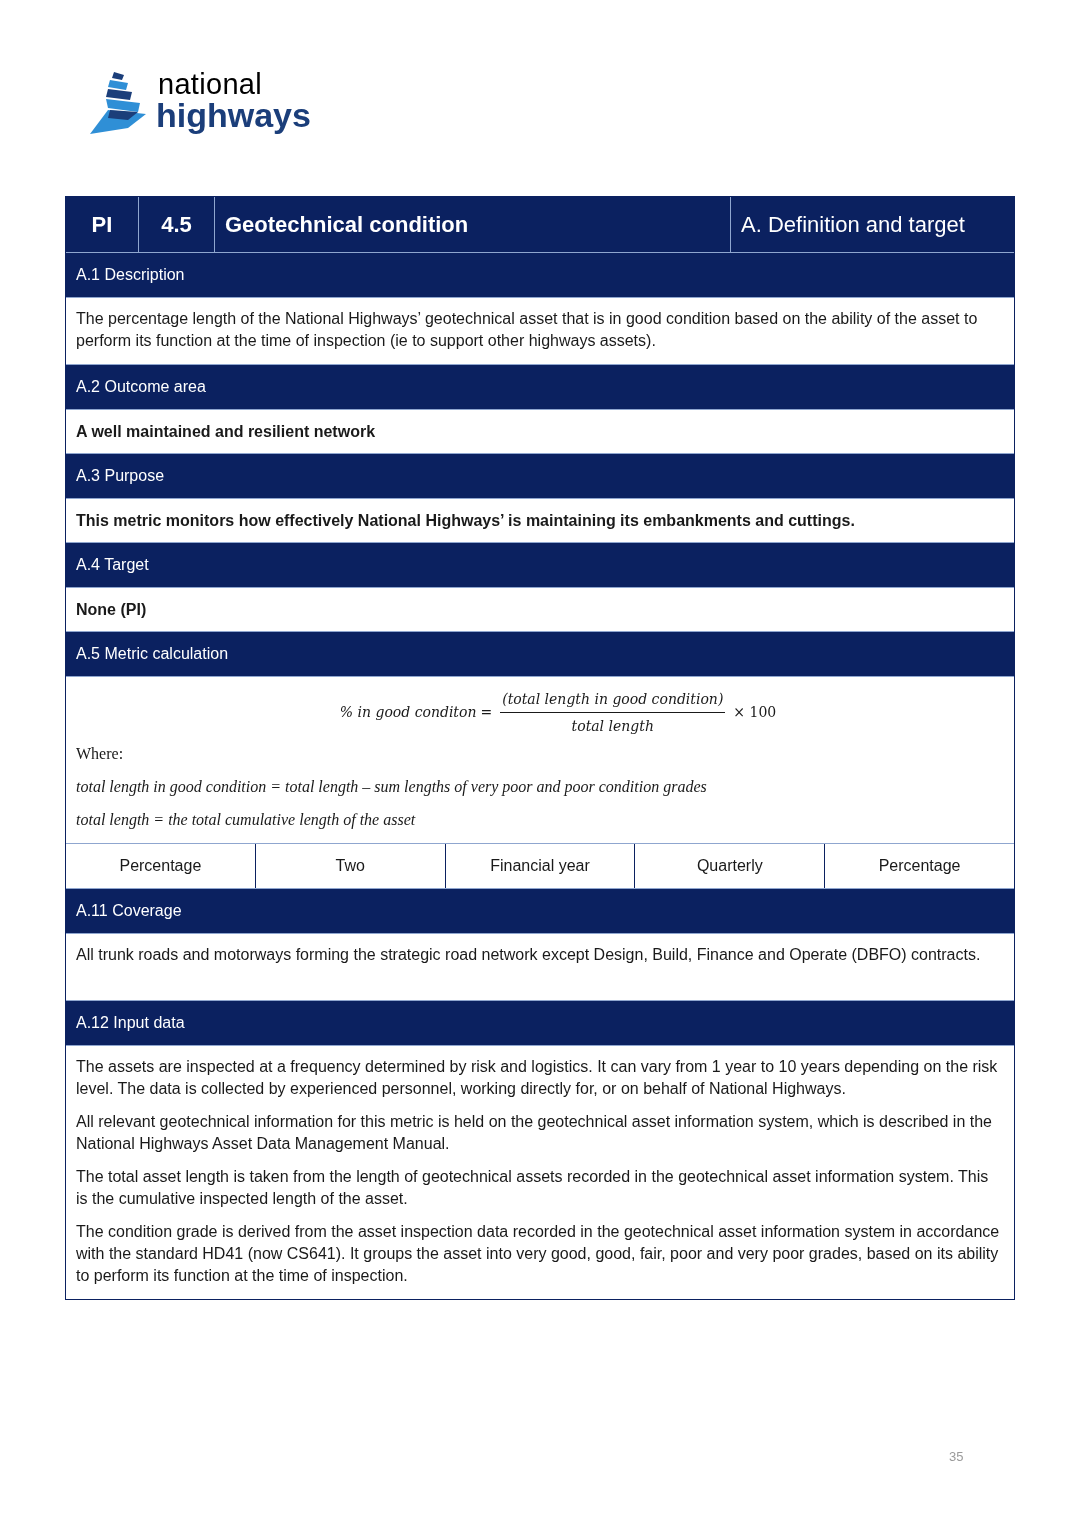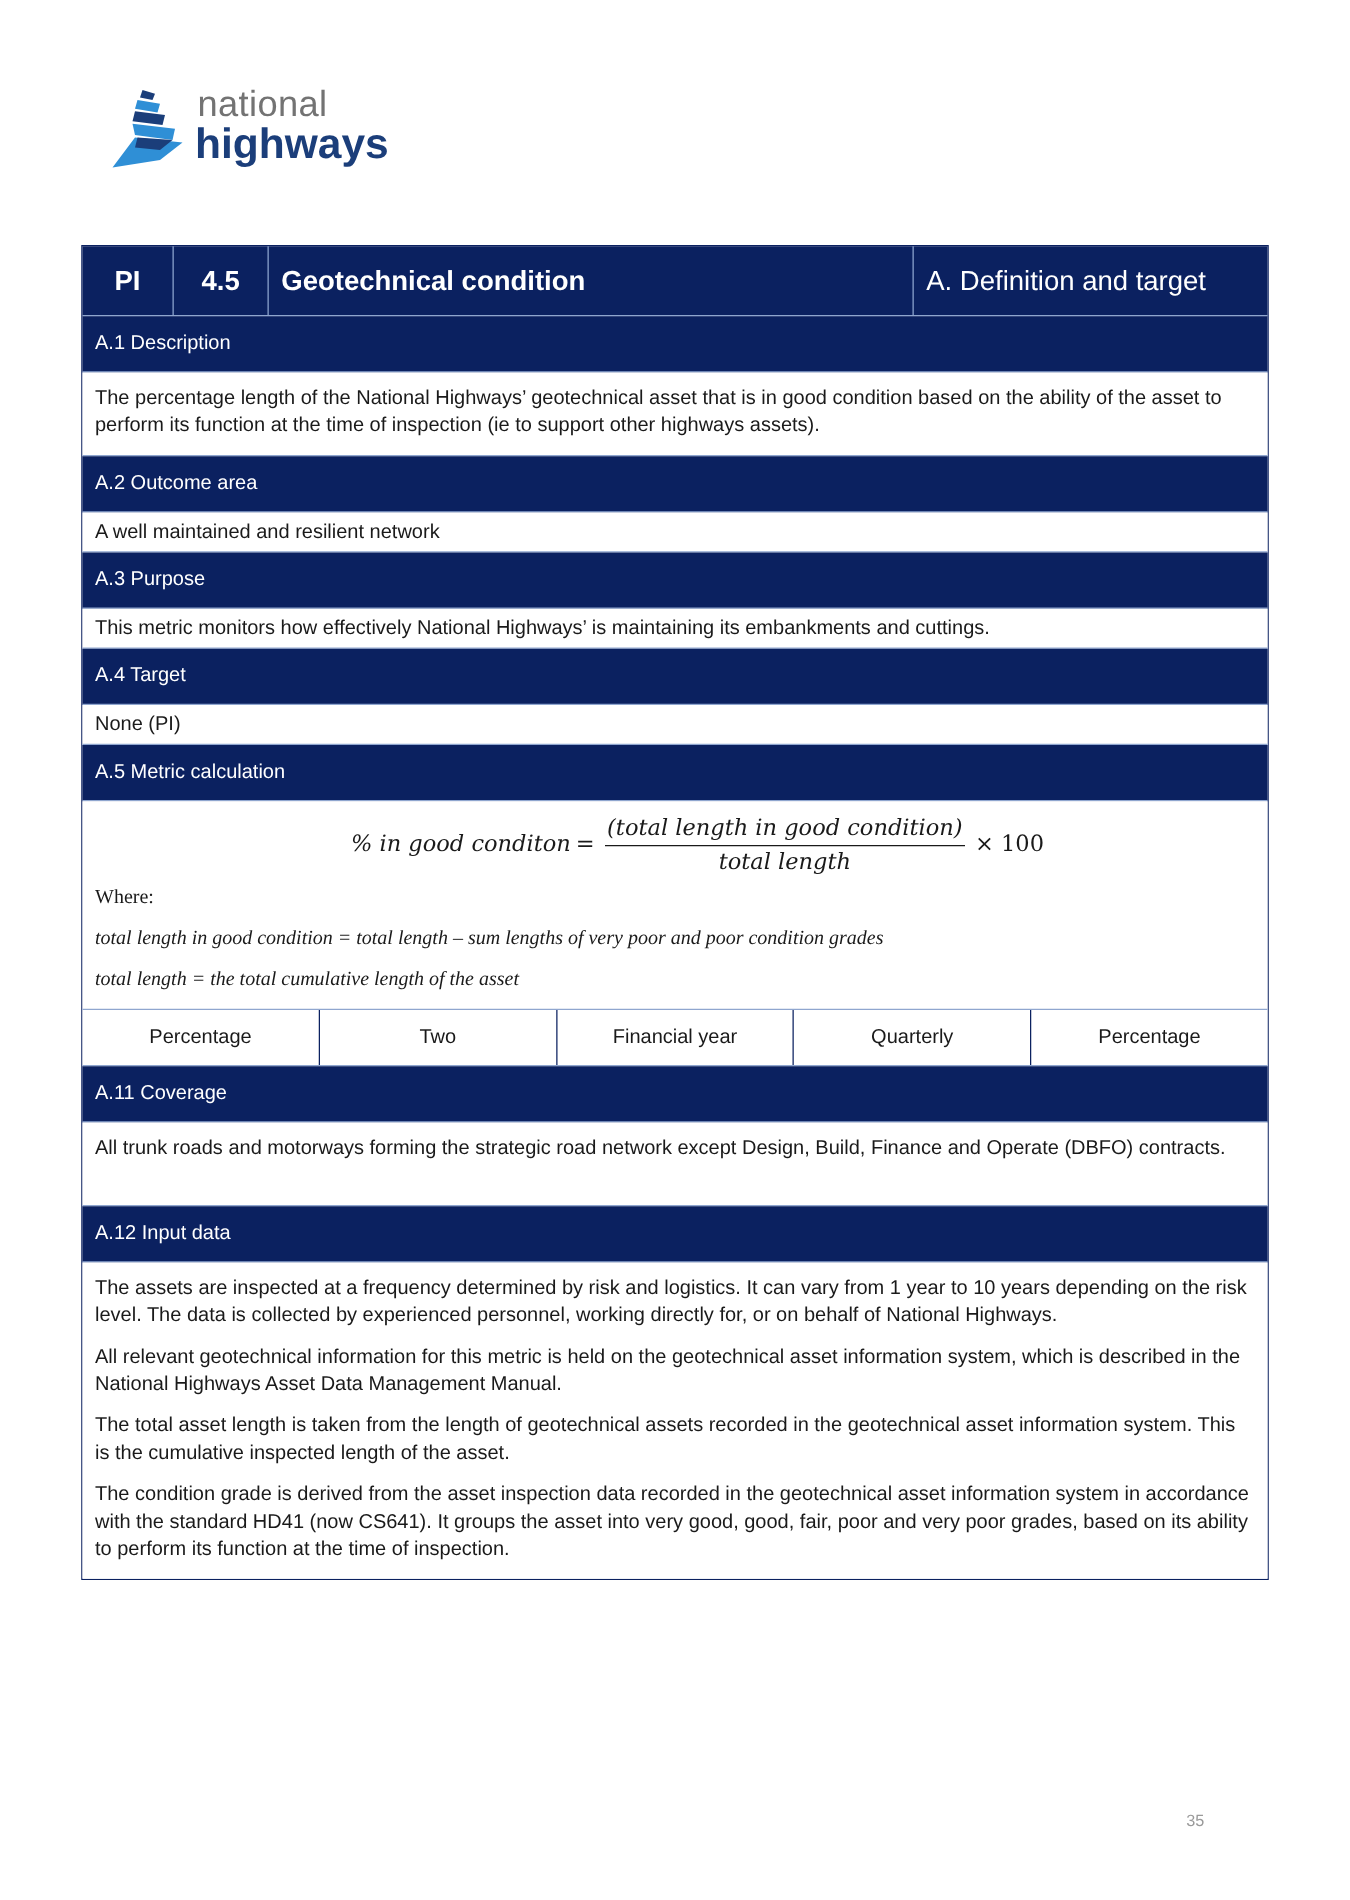--- a/index.html
+++ b/index.html
@@ -1,38 +1,38 @@
 <!DOCTYPE html>
 <html><head>
 <meta charset="utf-8">
 <style>
   html, body { margin:0; padding:0; background:#ffffff; }
   body { width:1080px; height:1520px; position:relative; font-family:"Liberation Sans", sans-serif; color:#1a1a1a; overflow:hidden; }
   .logo { position:absolute; left:88px; top:68px; width:230px; height:72px; }
   .logo svg { position:absolute; left:0; top:2px; }
-  .logo .w1 { position:absolute; left:70px; top:0px; font-size:29px; color:#737373; letter-spacing:0.3px; line-height:32px; }
+  .logo .w1 { position:absolute; left:70px; top:0px; font-size:29px; color:#000000; letter-spacing:0.3px; line-height:32px; }
   .logo .w2 { position:absolute; left:68px; top:28px; font-size:34px; font-weight:bold; color:#1b3e7a; line-height:38px; }
 
   .tbl { position:absolute; left:65px; top:196px; width:950px; border:1px solid #0b2160; box-sizing:border-box; }
   .navy { background:#0b2160; color:#ffffff; }
   .hdr { display:flex; height:55px; border-bottom:1px solid #8fa6cf; }
   .hdr > div { display:flex; align-items:center; font-size:22px; border-right:1px solid #8fa6cf; box-sizing:border-box; }
   .hdr > div:last-child { border-right:none; }
   .c-pi { width:73px; justify-content:center; font-weight:bold; }
   .c-num { width:76px; justify-content:center; font-weight:bold; }
   .c-title { width:516px; padding-left:10px; font-weight:bold; }
   .c-sec { flex:1; padding-left:10px; }
 
   .sec-h { height:45px; display:flex; align-items:center; padding-left:10px; font-size:16px; border-bottom:1px solid #8fa6cf; box-sizing:border-box; }
   .sec-b { background:#fff; padding:10px 10px; font-size:16px; line-height:22px; border-bottom:1px solid #8fa6cf; box-sizing:border-box; }
   .sec-b p { margin:0; }
   .sec-b p + p { margin-top:11px; }
-  .one { height:32px; display:flex; align-items:center; padding-top:0; padding-bottom:0; }
+  .one { height:44px; display:flex; align-items:center; padding-top:0; padding-bottom:0;font-weight:bold; }
 
-  .formula { display:flex; justify-content:center; align-items:center; font-family:"DejaVu Serif", serif; font-style:italic; font-size:18px; height:62px; margin-left:40px; }
+  .formula { display:flex; justify-content:center; align-items:center; font-family:"DejaVu Serif", serif; font-style:italic; font-size:14px; height:62px; margin-left:40px; }
   .frac { display:inline-flex; flex-direction:column; align-items:center; margin:0 4px; }
   .frac .num { padding:0 2px 2px; border-bottom:1.5px solid #1a1a1a; }
   .frac .den { padding-top:2px; }
   .op { font-style:normal; margin:0 4px; }
   .where { margin-top:4px; }
   .it { font-style:italic; }
   .f-body p { margin:0;font-family:Liberation Serif, serif; }
   .f-body .it { margin-top:11px; }
 
   .grid-h { display:flex; height:67px; border-bottom:1px solid #8fa6cf; }

